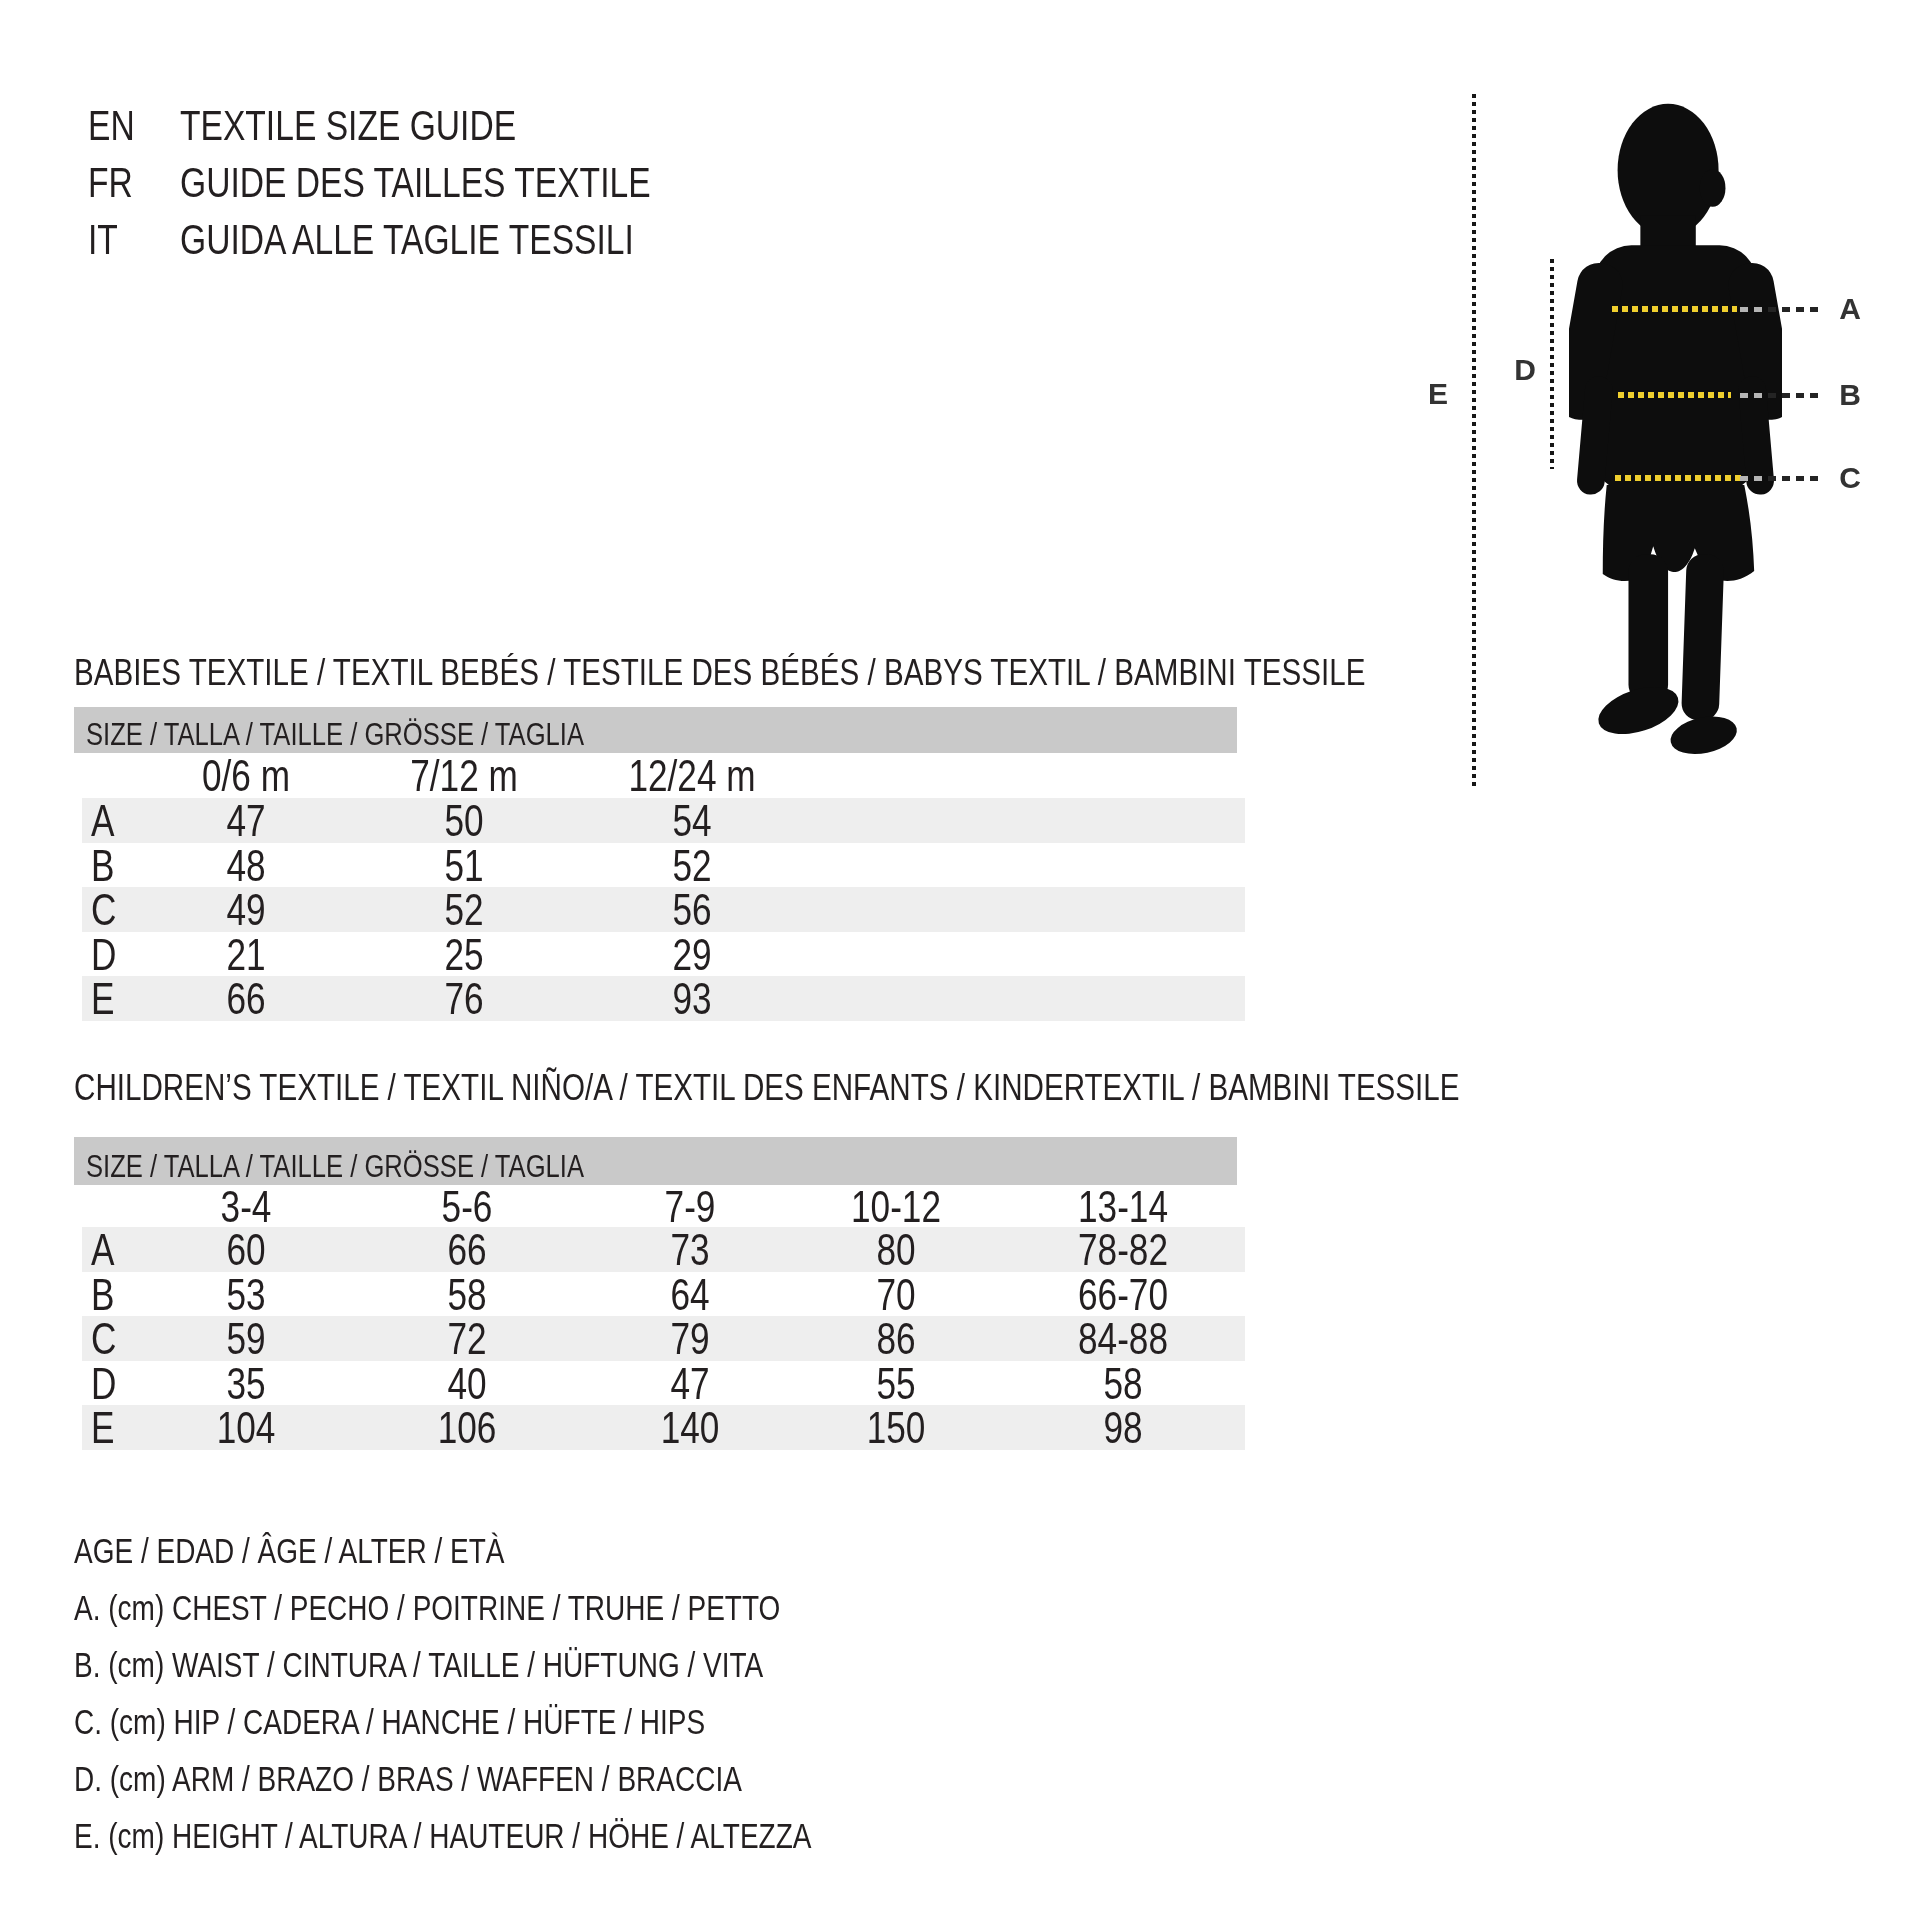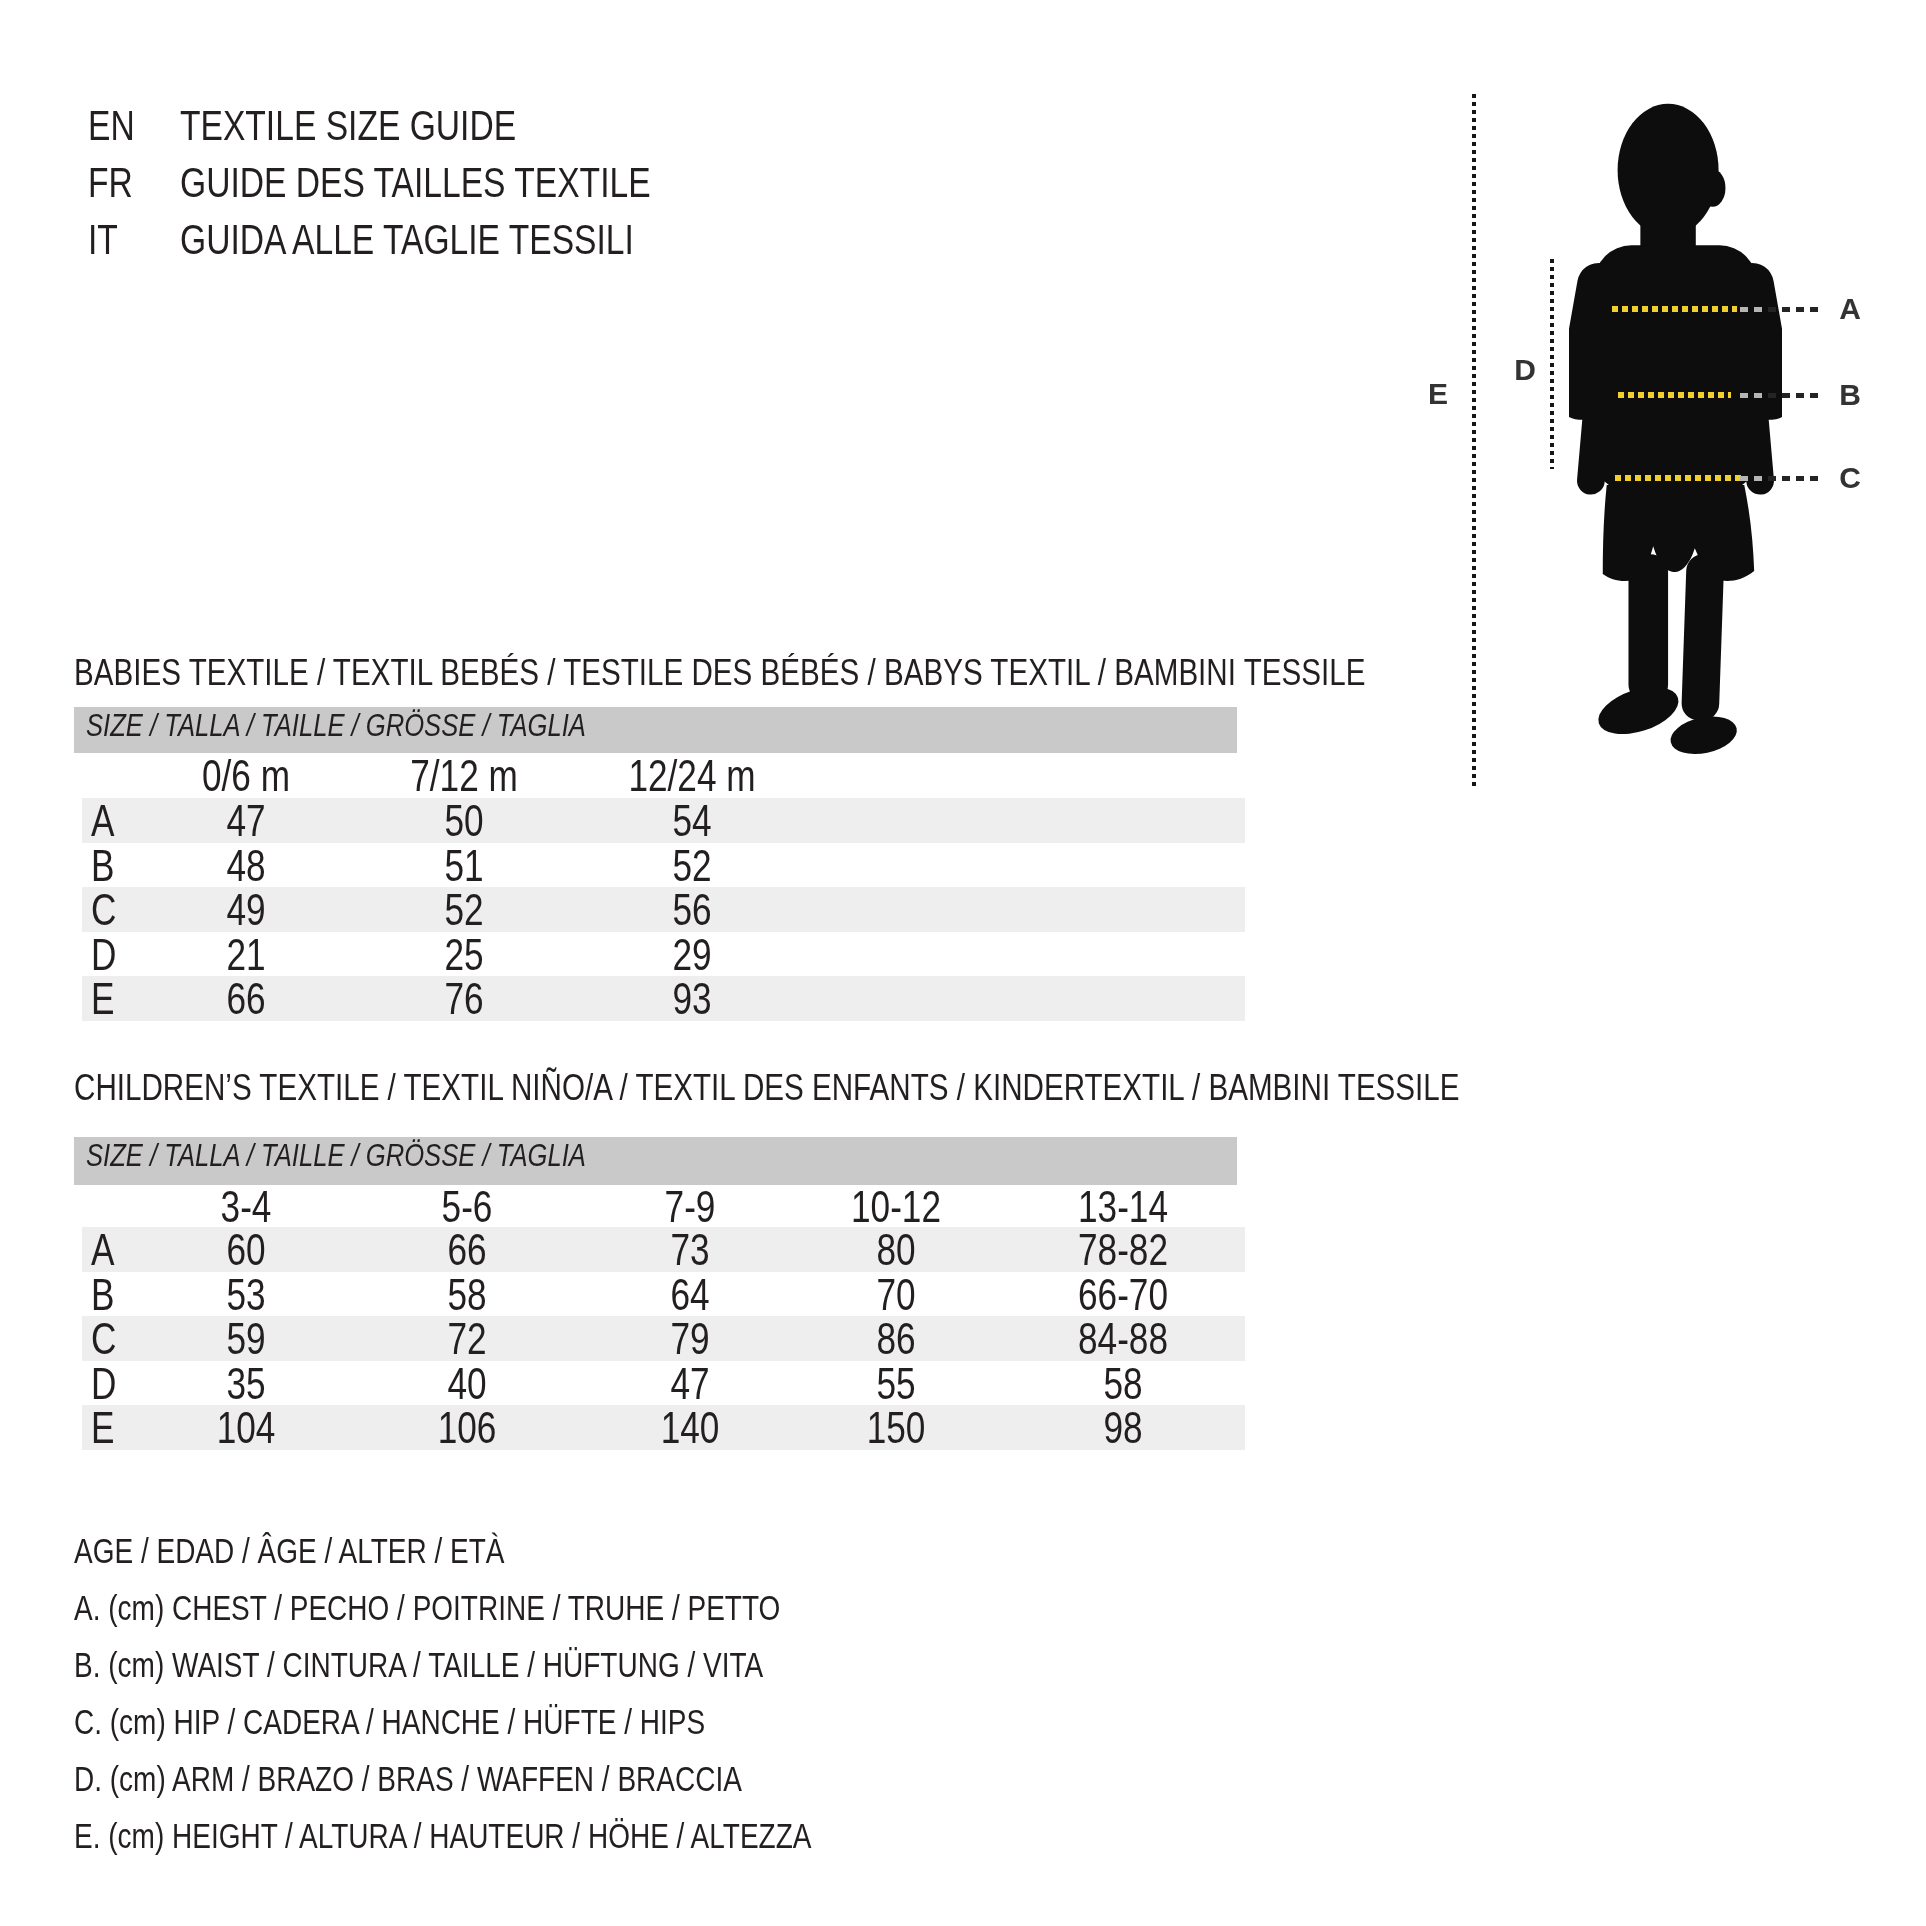--- a/index.html
+++ b/index.html
@@ -24,21 +24,21 @@
   .sec-title{position:absolute;left:74px;font-size:37px;}
 
   
   .tbl{position:absolute;left:74px;width:1163px;}
   .szbar{position:absolute;left:0;top:0;width:1163px;background:#c9c9c9;font-size:32px;}
   .szbar .pad{padding-left:12px;}
   .colhdr,.trow{position:absolute;left:8px;width:1163px;height:45px;font-size:44px;}
   .stripe{background:#eeeeee;}
   .cell{position:absolute;top:50%;transform:translate(-50%,-50%);}
   .rl{position:absolute;left:9px;top:50%;transform:translateY(-50%);}
-  .vmid{display:flex;align-items:flex-start;height:100%;font-style:italic;}
+  .vmid{display:flex;align-items:flex-end;height:100%;}
   .bc1{left:164px}.bc2{left:382px}.bc3{left:610px}
   .cc1{left:164px}.cc2{left:385px}.cc3{left:608px}.cc4{left:814px}.cc5{left:1041px}
 
   
   .legend{position:absolute;left:74px;top:1514px;}
   .legend-row{display:flex;align-items:flex-end;height:57px;font-size:35px;}
 
   
   .vdots{position:absolute;width:4px;background:repeating-linear-gradient(to bottom,#161616 0 4px,transparent 4px 8px);}
   .ydash{position:absolute;height:6px;background:repeating-linear-gradient(to right,#f0cf2e 0 6px,transparent 6px 10px);}

